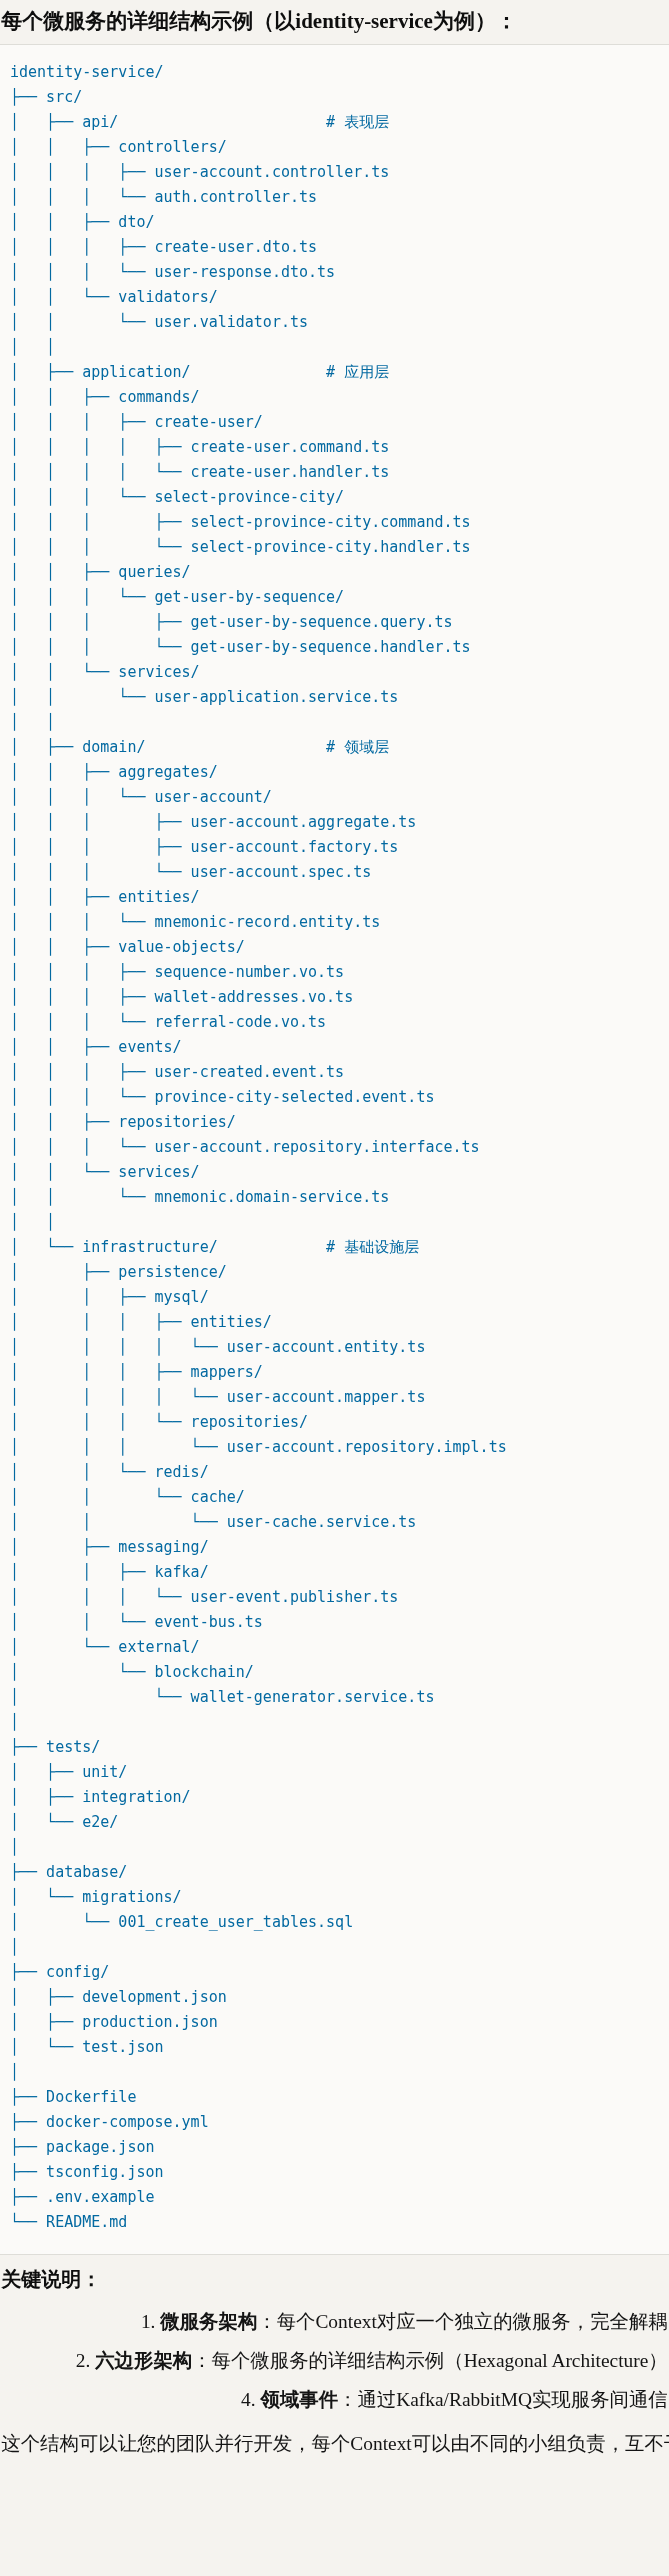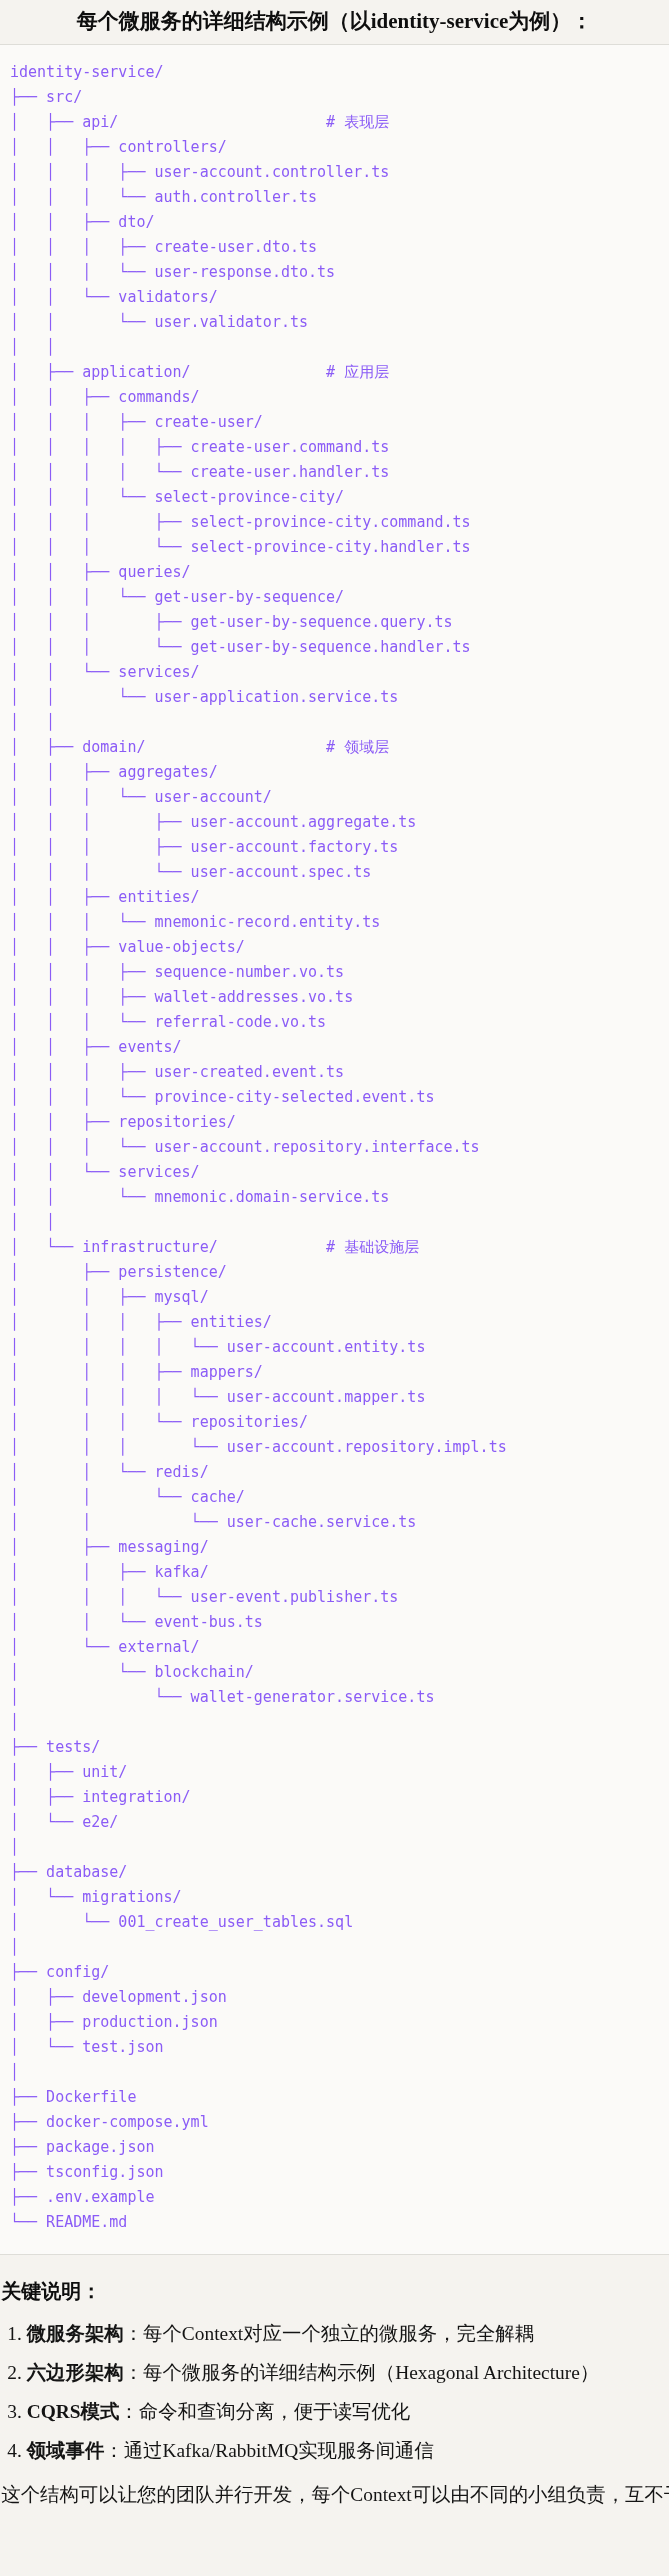--- a/index.html
+++ b/index.html
@@ -18,56 +18,56 @@
     width: 669px;
   }
   .doc-title {
     margin: 7.5px 0 0 0;
     padding: 0 1.3px;
     font-size: 21px;
     line-height: 1.25;
     font-weight: 700;
     color: #0e0e0e;
     font-family: "Liberation Serif", serif;
-    text-align: center;
   }
   .code-block {
     margin-top: 10.6px;
     background: #fbfaf8;
     border-top: 1.3px solid #deddd8;
     border-bottom: 1.3px solid #deddd8;
     padding: 15px 10px 19px 10px;
   }
   .code-block pre {
     margin: 0;
     font-family: "DejaVu Sans Mono", monospace;
     font-size: 15px;
     line-height: 25px;
-    color: #8b5cf6;
+    color: #0369a1;
     white-space: pre;
   }
   .notes {
     padding: 0 1.3px;
   }
   .notes-heading {
-    margin: 24px 0 0 0;
+    margin: 12px 0 0 0;
     font-size: 20px;
     line-height: 25px;
     font-weight: 700;
     color: #0e0e0e;
   }
   .note-list {
     margin-top: 19px;
   }
   .note-item {
     font-size: 19.4px;
     line-height: 21px;
     margin-bottom: 18px;
     padding-left: 6px;
     white-space: nowrap;
+    text-align: right;
   }
   .note-item .num {
     font-weight: 400;
   }
   .note-item .label {
     font-weight: 700;
   }
   .closing-paragraph {
     margin: 22.5px 0 0 0;
     font-size: 19.4px;
@@ -181,24 +181,20 @@
       <div class="note-item">
         <span class="num">1.</span>
         <span class="label">微服务架构</span><span class="text">：每个Context对应一个独立的微服务，完全解耦</span>
       </div>
 
       <div class="note-item">
         <span class="num">2.</span>
         <span class="label">六边形架构</span><span class="text">：每个微服务的详细结构示例（Hexagonal Architecture）</span>
       </div>
 
-      <div class="note-item">
-        <span class="num">3.</span>
-        <span class="label">CQRS模式</span><span class="text">：命令和查询分离，便于读写优化</span>
-      </div>
 
       <div class="note-item">
         <span class="num">4.</span>
         <span class="label">领域事件</span><span class="text">：通过Kafka/RabbitMQ实现服务间通信</span>
       </div>
 
 
 
     </div>
 

